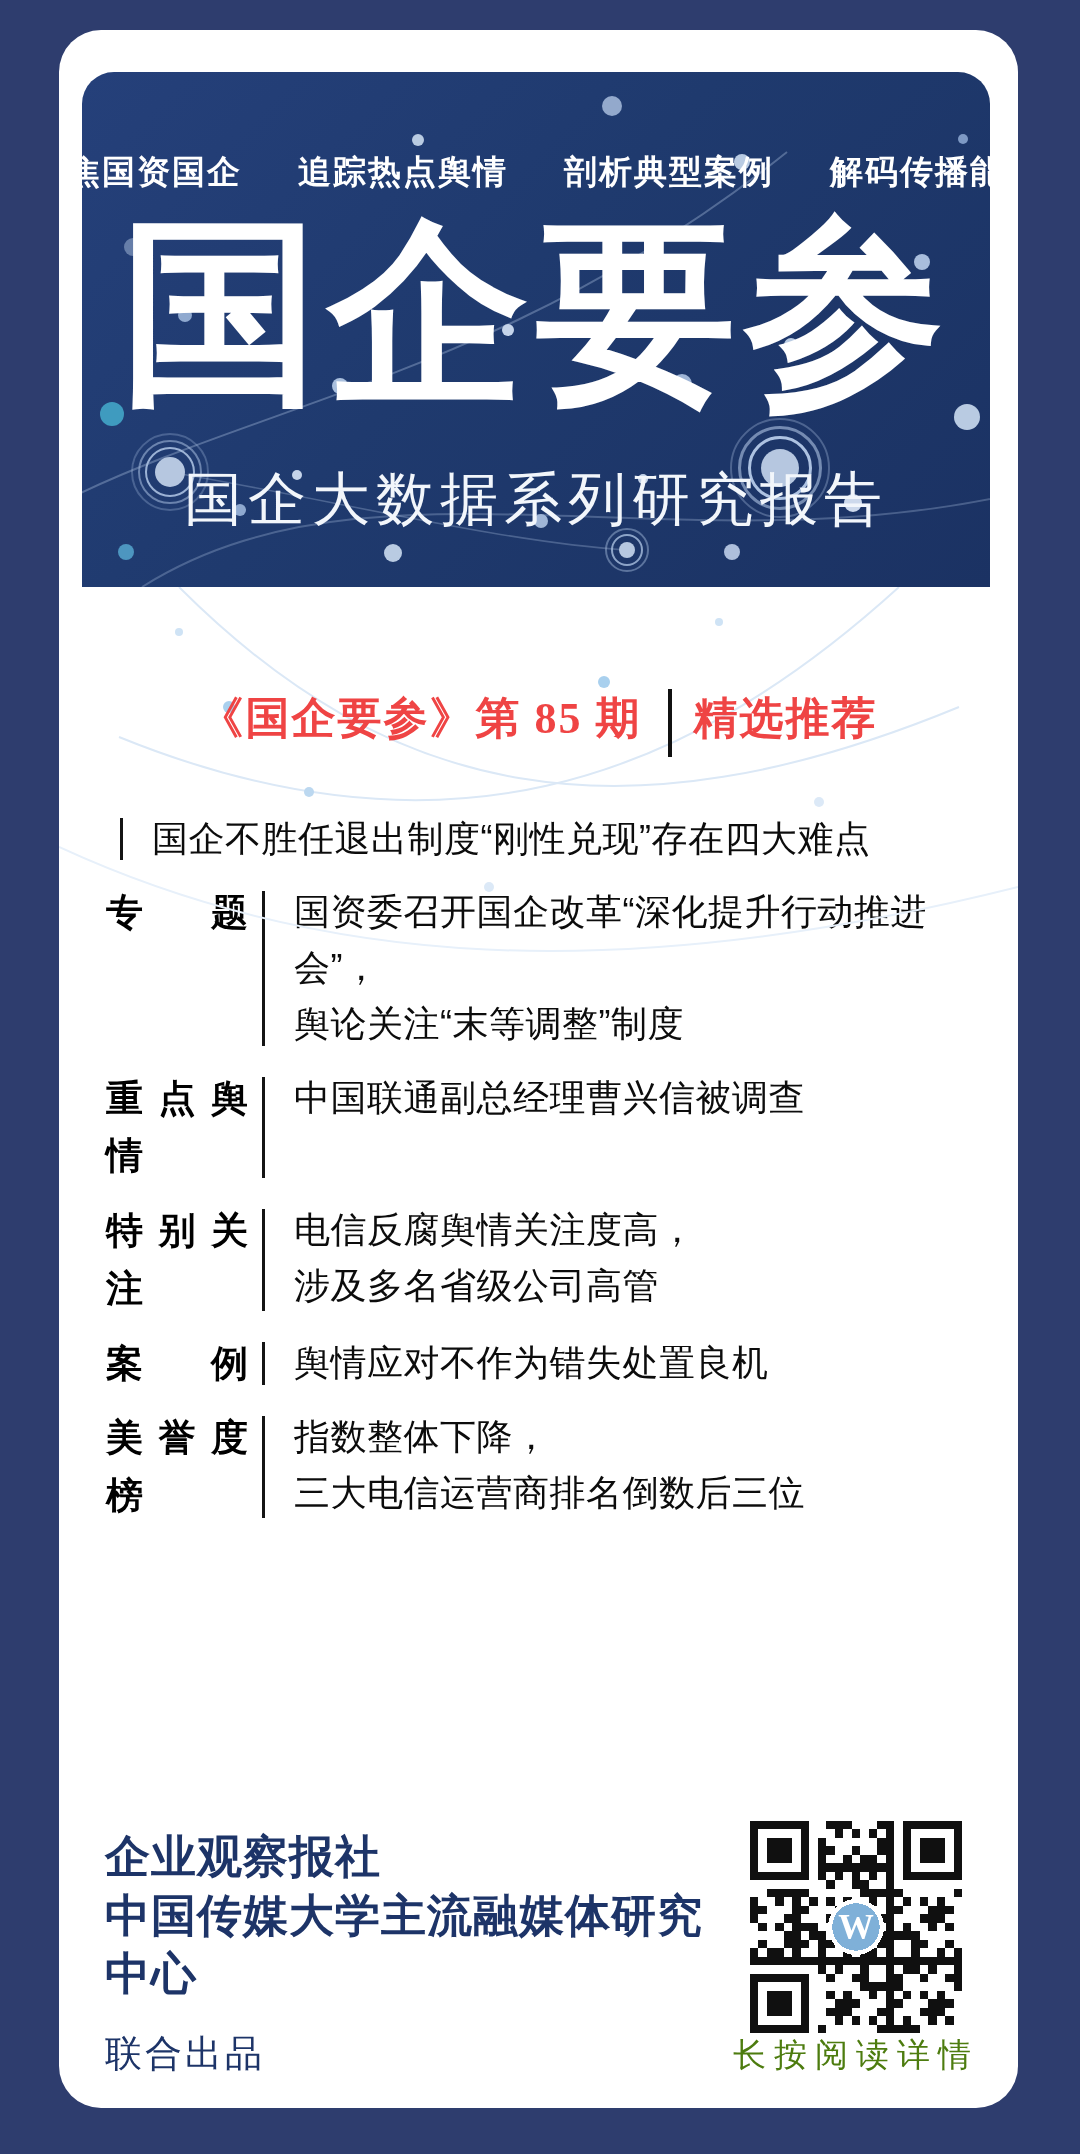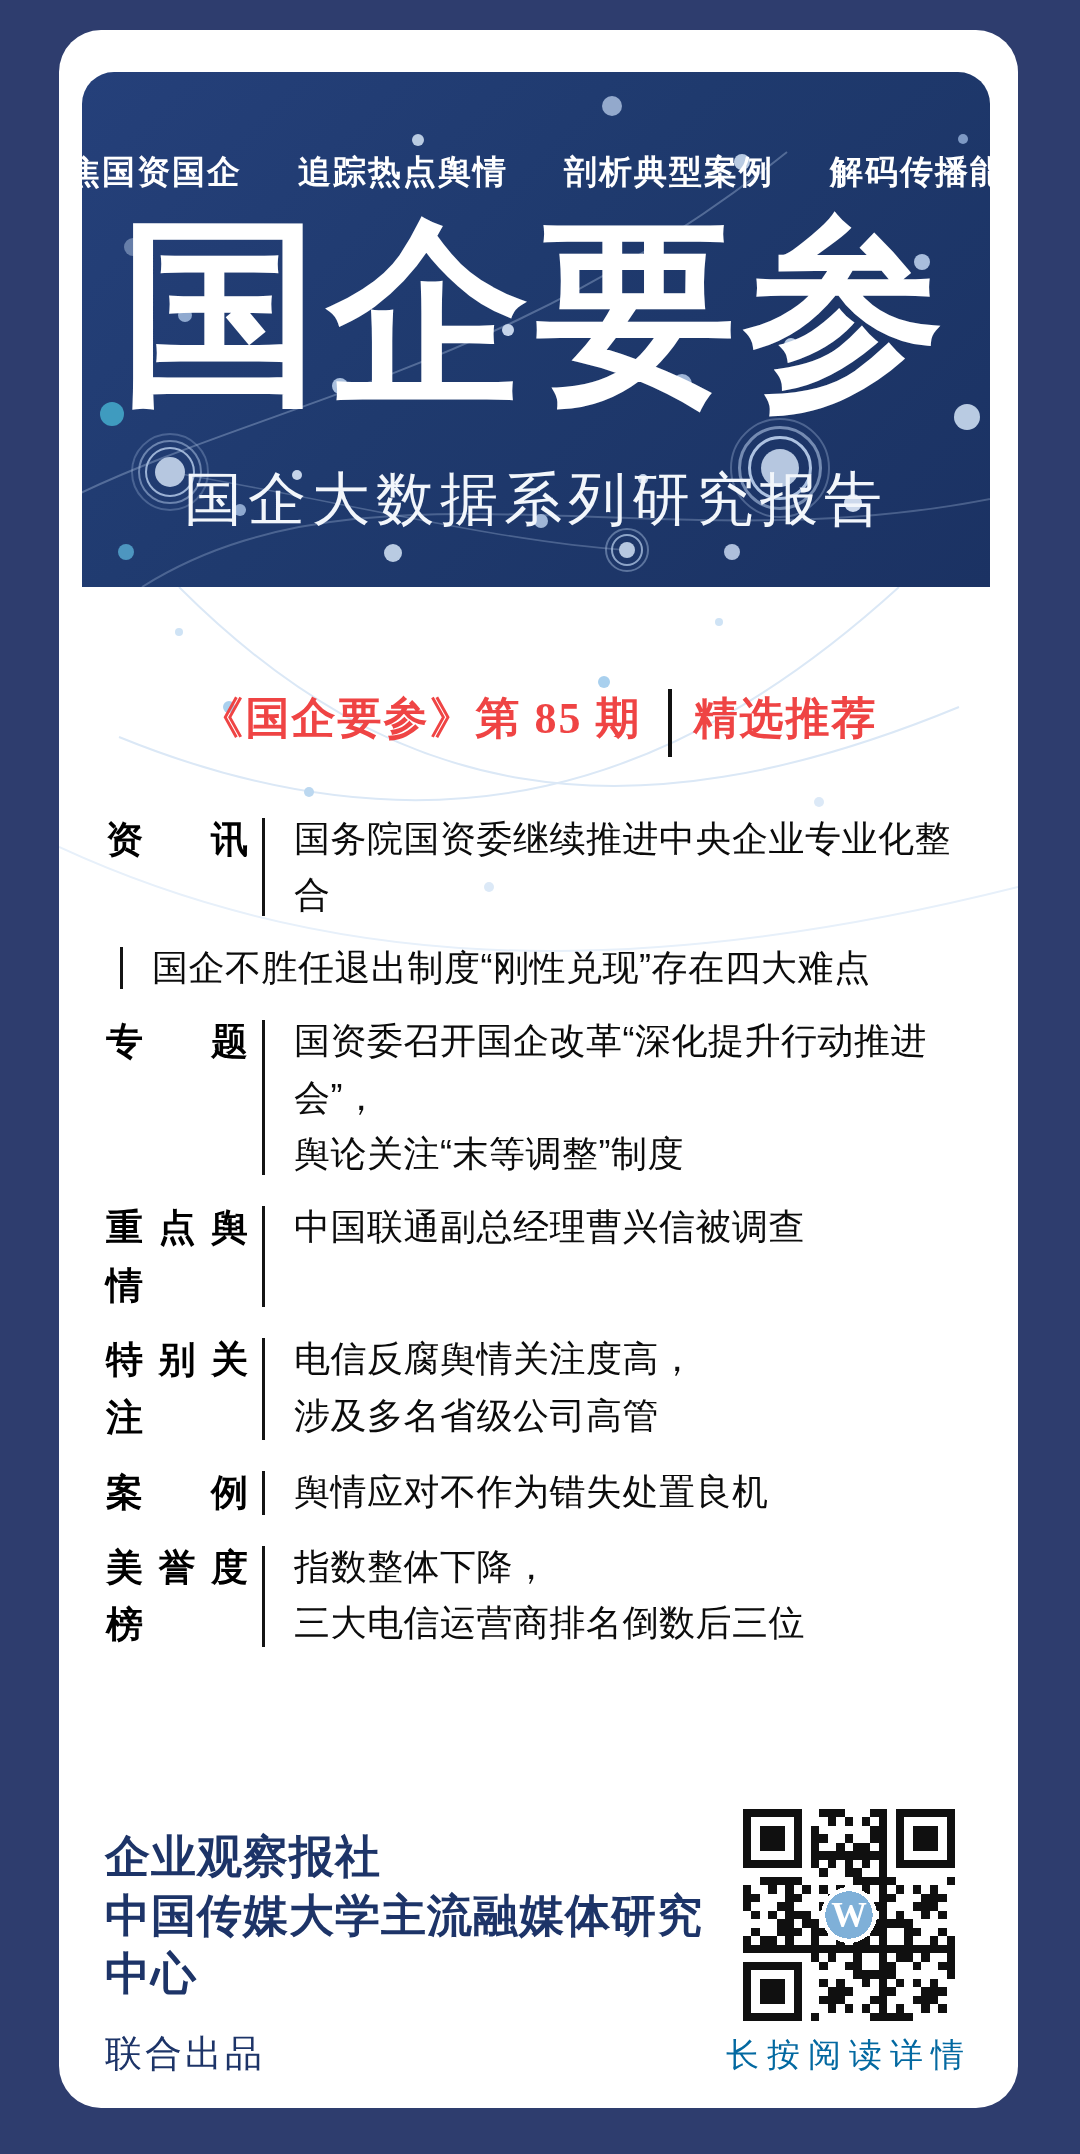--- a/index.html
+++ b/index.html
@@ -48,33 +48,33 @@
   .toc{margin:54px 40px 0 47px;display:flex;flex-direction:column;gap:17px;}
   .toc-row{display:flex;align-items:stretch;}
   .toc-label{
     width:142px;flex:none;font-weight:800;font-size:37px;line-height:1.56;color:#000;
   }
   .toc-label .lbl-line{display:block;text-align:justify;text-align-last:justify;}
   .toc-sep{flex:none;width:3px;background:#141414;margin:7px 0 7px 14px;}
   .toc-content{margin-left:29px;font-size:36px;line-height:1.56;color:#0c0c0c;letter-spacing:0.5px;}
   
   .footer{
-    position:absolute;left:46px;right:44px;bottom:30px;
+    position:absolute;left:46px;right:37px;bottom:30px;
     display:flex;justify-content:space-between;align-items:flex-end;
   }
   .publishers{
     font-family:"Liberation Serif","DejaVu Serif",serif;
     color:#1d3468;font-weight:700;font-size:45px;line-height:1.3;letter-spacing:1px;
   }
   .joint{margin-top:26px;font-size:37px;font-weight:400;letter-spacing:3px;}
   .qr-block{text-align:center;margin-right:2px;}
   .qr-box{width:212px;height:212px;margin:0 auto;}
   .qr-box svg{display:block;width:212px;height:212px;}
   .qr-caption{
-    margin-top:12px;font-size:33px;color:#0369a1;letter-spacing:8px;white-space:nowrap;
+    margin-top:0;font-size:33px;color:#4d7c0f;letter-spacing:8px;white-space:nowrap;
     font-weight:500;
   }
 </style>
 </head>
 <body>
 
 <div class="card">
 
   <div class="banner">
     <svg class="banner-decor" width="908" height="515" viewBox="0 0 908 515">
@@ -147,29 +147,20 @@
     <circle cx="760" cy="215" r="5" fill="#dce9f7"></circle>
   </svg>
 
   <div class="issue-title">
     <span>《国企要参》第 85 期</span>
     <span class="issue-divider"></span>
     <span>精选推荐</span>
   </div>
 
   <div class="toc" id="tocList">
-      <div class="toc-row">
-        <div class="toc-label">
-          <span class="lbl-line">资讯</span>
-        </div>
-        <div class="toc-sep"></div>
-        <div class="toc-content">
-          <div>国务院国资委继续推进中央企业专业化整合</div>
-        </div>
-      </div>
       <div class="toc-row">
         <div class="toc-sep"></div>
         <div class="toc-content">
           <div>国企不胜任退出制度“刚性兑现”存在四大难点</div>
         </div>
       </div>
       <div class="toc-row">
         <div class="toc-label">
           <span class="lbl-line">专题</span>
         </div>

